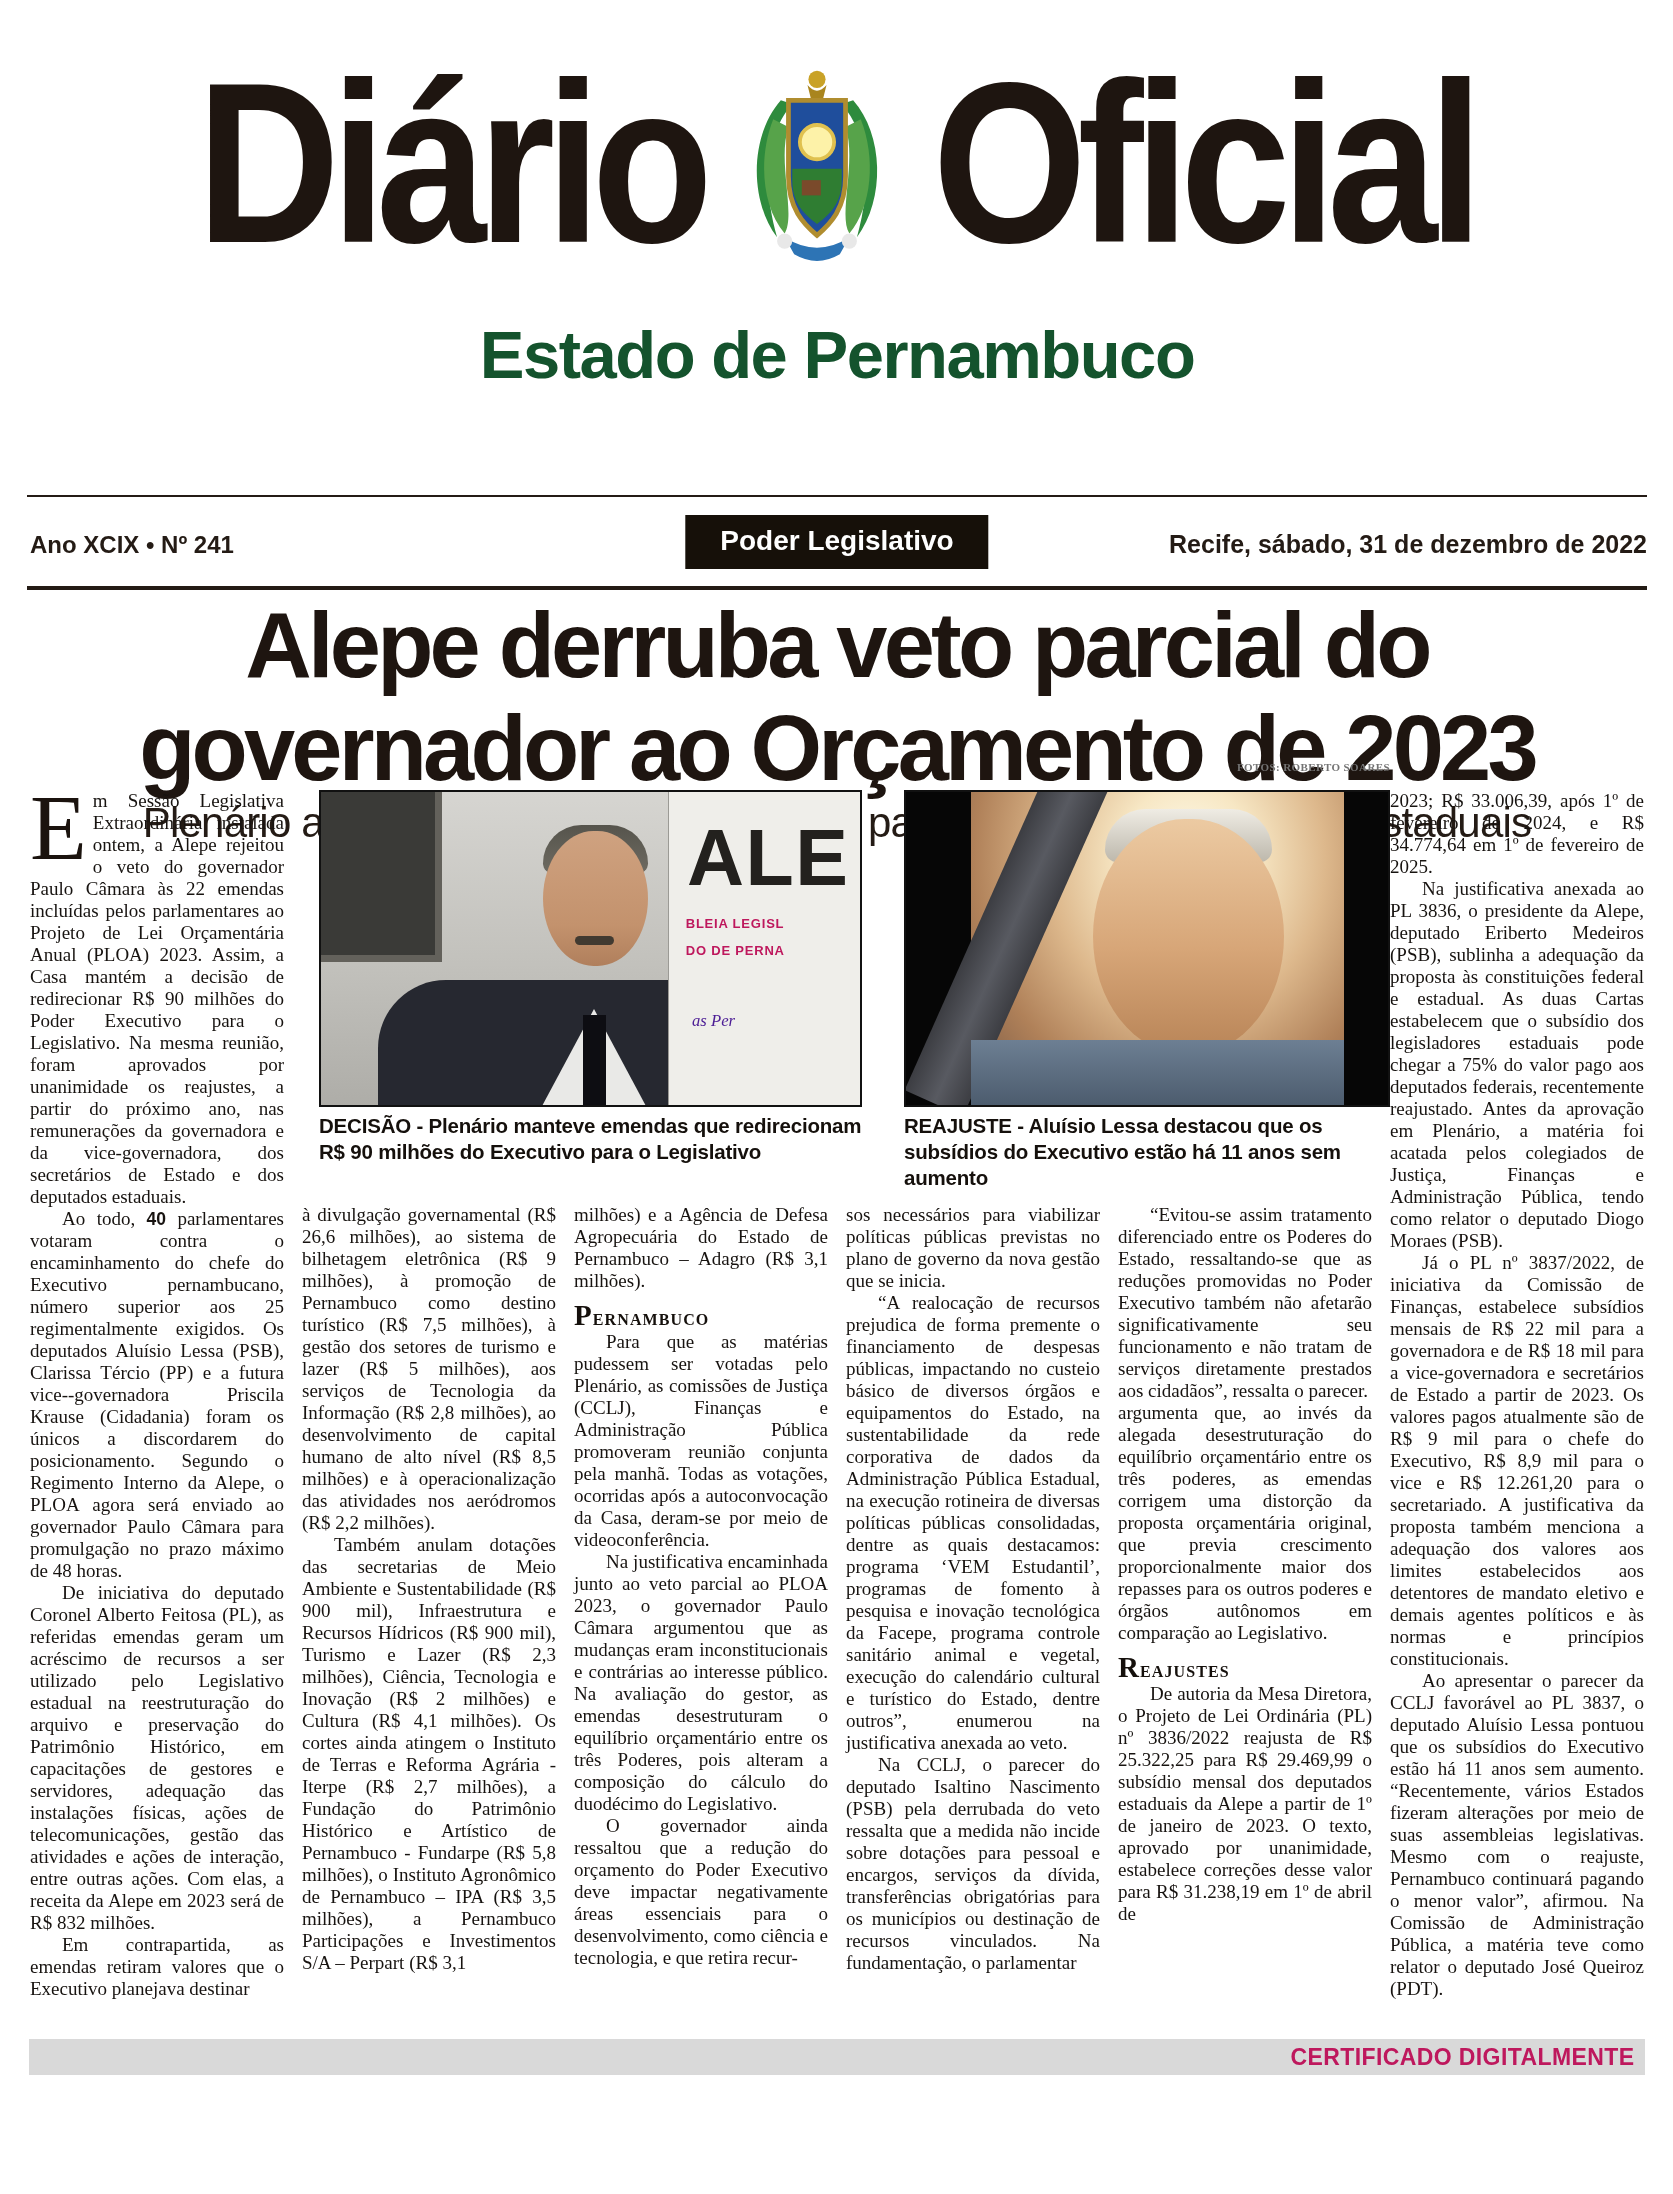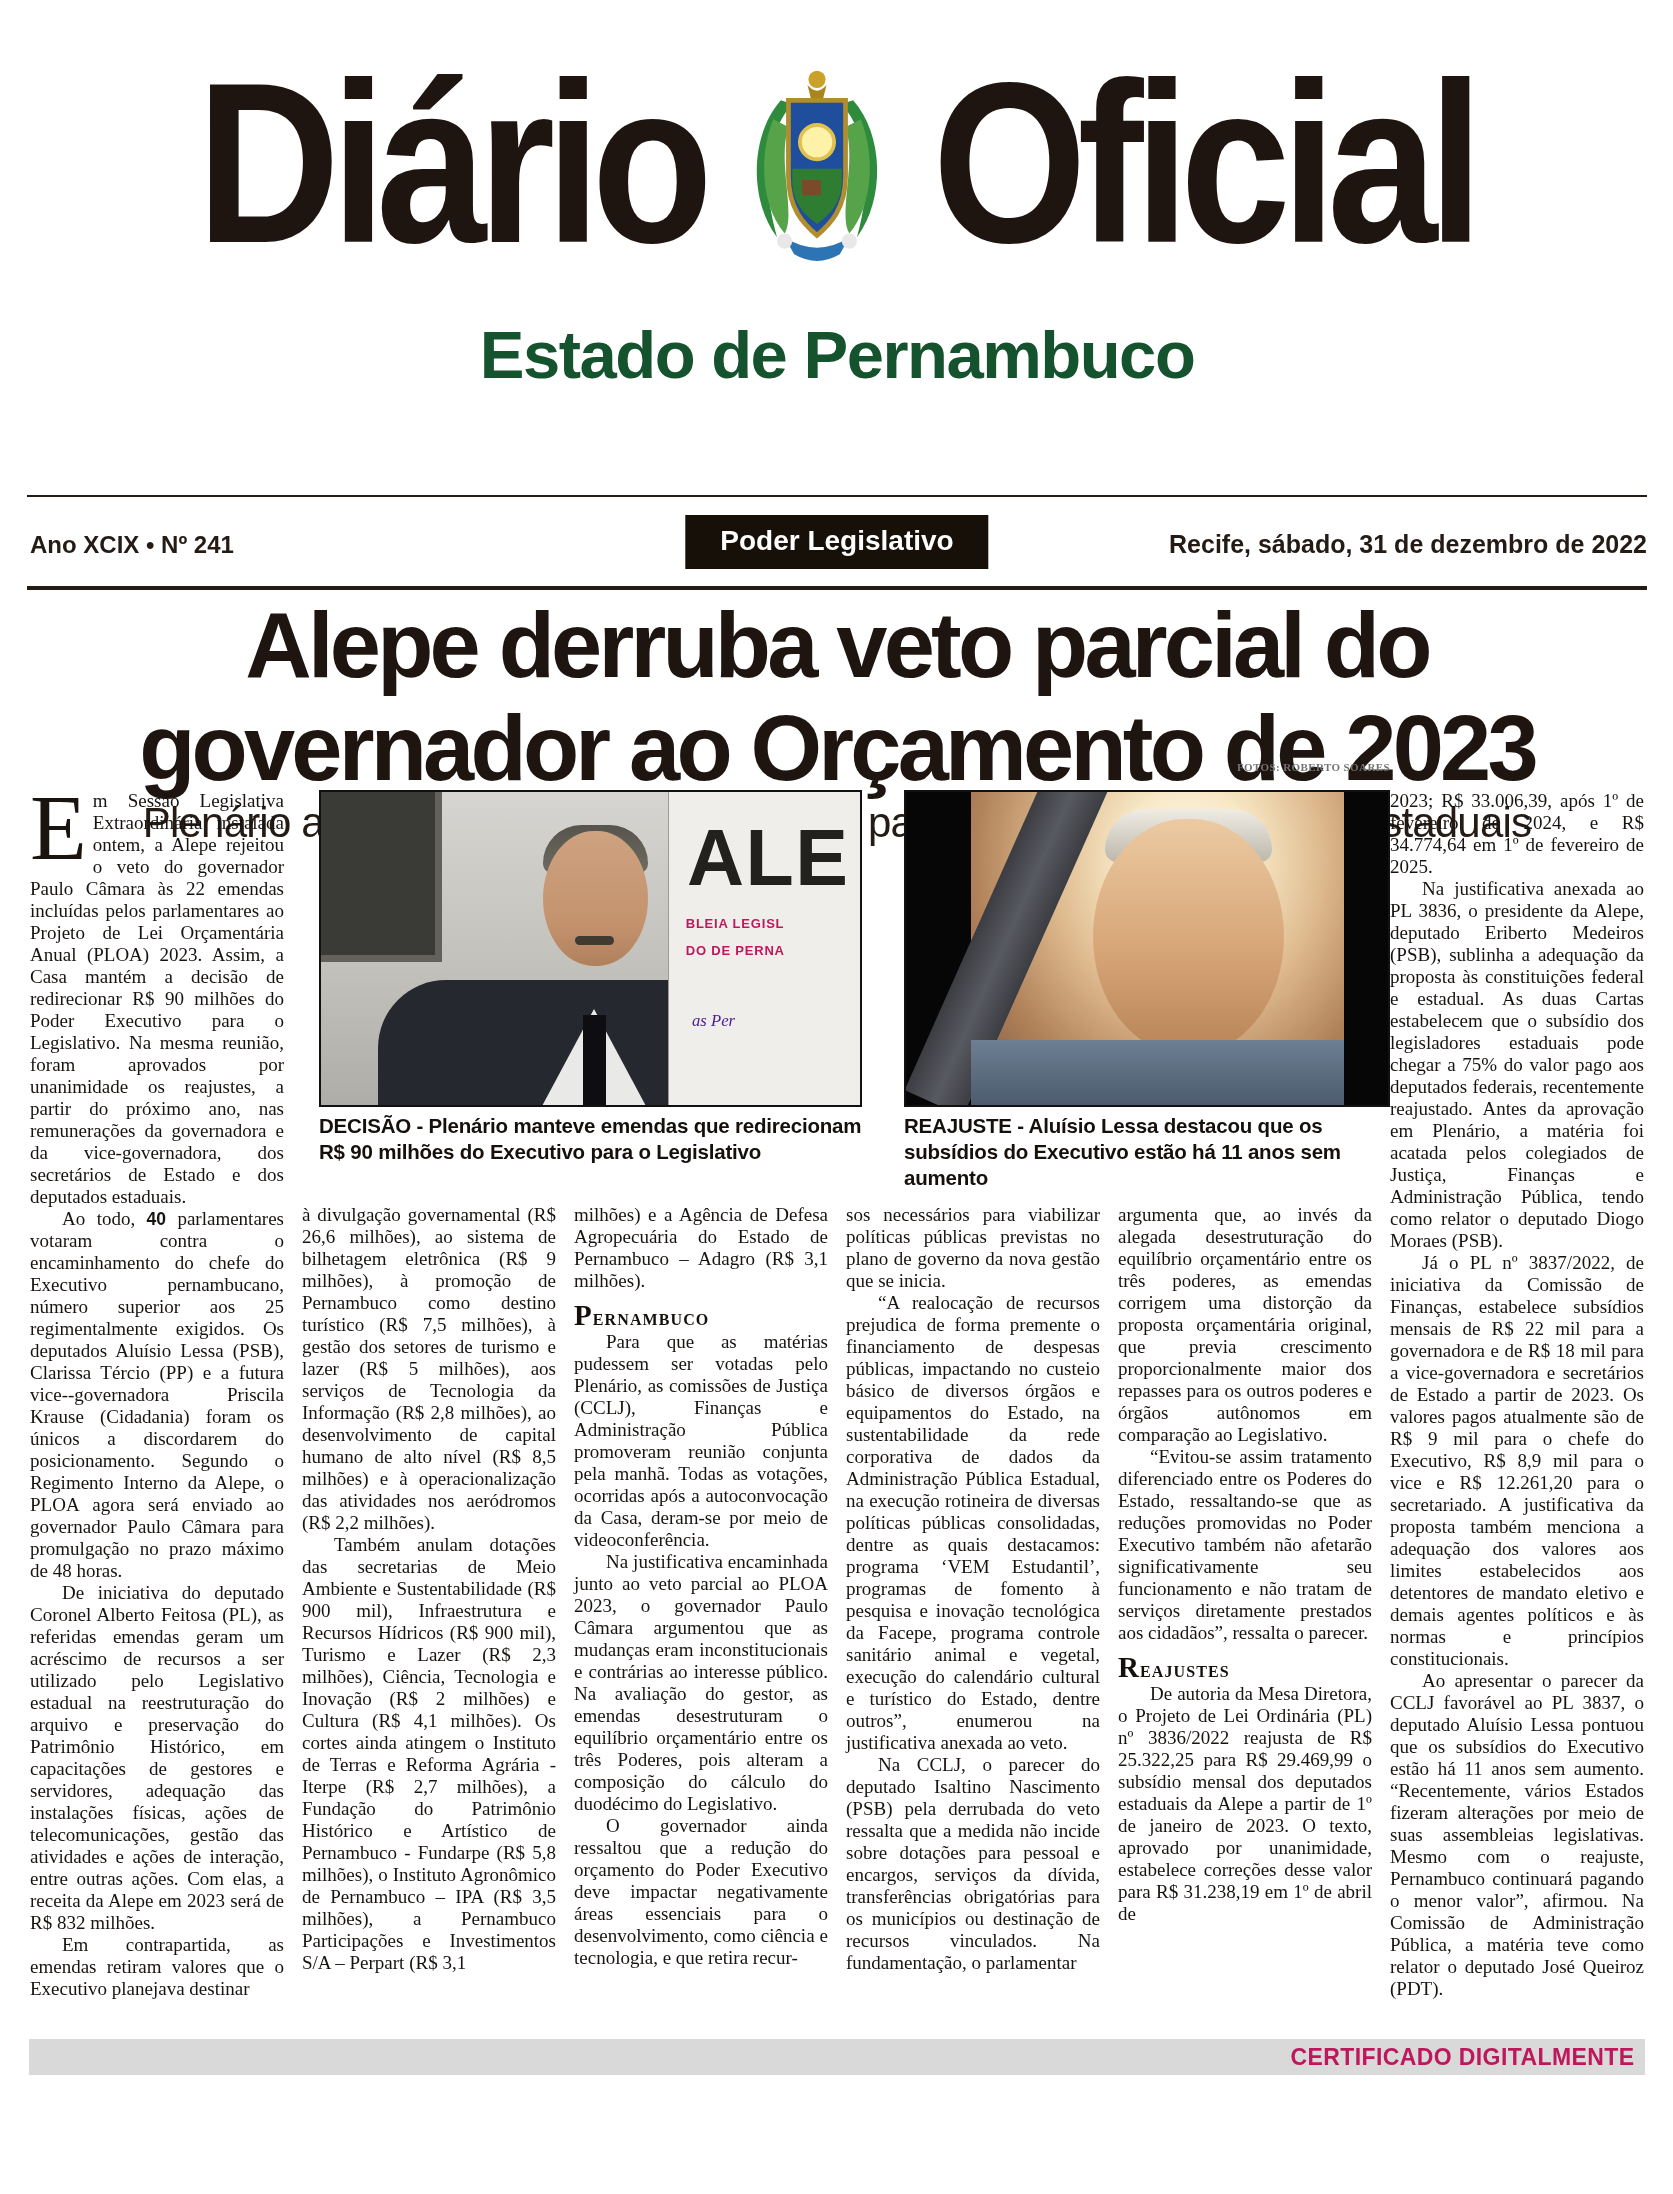--- a/index.html
+++ b/index.html
@@ -179,22 +179,22 @@
     <p class="bp">O governador ainda ressaltou que a redução do orçamento do Poder Executivo deve impactar negativamente áreas essenciais para o desenvolvimento, como ciência e tecnologia, e que retira recur-</p>
   </div>
 
   <div class="col col-b" style="left:846px">
     <p class="bp noind">sos necessários para viabilizar políticas públicas previstas no plano de governo da nova gestão que se inicia.</p>
     <p class="bp">“A realocação de recursos prejudica de forma premente o financiamento de despesas públicas, impactando no custeio básico de diversos órgãos e equipamentos do Estado, na sustentabilidade da rede corporativa de dados da Administração Pública Estadual, na execução rotineira de diversas políticas públicas consolidadas, dentre as quais destacamos: programa ‘VEM Estudantil’, programas de fomento à pesquisa e inovação tecnológica da Facepe, programa controle sanitário animal e vegetal, execução do calendário cultural e turístico do Estado, dentre outros”, enumerou na justificativa anexada ao veto.</p>
     <p class="bp">Na CCLJ, o parecer do deputado Isaltino Nascimento (PSB) pela derrubada do veto ressalta que a medida não incide sobre dotações para pessoal e encargos, serviços da dívida, transferências obrigatórias para os municípios ou destinação de recursos vinculados. Na fundamentação, o parlamentar</p>
   </div>
 
   <div class="col col-b" style="left:1118px">
+    <p class="bp">“Evitou-se assim tratamento diferenciado entre os Poderes do Estado, ressaltando-se que as reduções promovidas no Poder Executivo também não afetarão significativamente seu funcionamento e não tratam de serviços diretamente prestados aos cidadãos”, ressalta o parecer.</p>
     <p class="bp noind">argumenta que, ao invés da alegada desestruturação do equilíbrio orçamentário entre os três poderes, as emendas corrigem uma distorção da proposta orçamentária original, que previa crescimento proporcionalmente maior dos repasses para os outros poderes e órgãos autônomos em comparação ao Legislativo.</p>
-    <p class="bp">“Evitou-se assim tratamento diferenciado entre os Poderes do Estado, ressaltando-se que as reduções promovidas no Poder Executivo também não afetarão significativamente seu funcionamento e não tratam de serviços diretamente prestados aos cidadãos”, ressalta o parecer.</p>
     <h3 class="col-heading">Reajustes</h3>
     <p class="bp">De autoria da Mesa Diretora, o Projeto de Lei Ordinária (PL) nº 3836/2022 reajusta de R$ 25.322,25 para R$ 29.469,99 o subsídio mensal dos deputados estaduais da Alepe a partir de 1º de janeiro de 2023. O texto, aprovado por unanimidade, estabelece correções desse valor para R$ 31.238,19 em 1º de abril de</p>
   </div>
 
   <div class="col col-a" style="left:1390px">
     <p class="bp noind">2023; R$ 33.006,39, após 1º de fevereiro de 2024, e R$ 34.774,64 em 1º de fevereiro de 2025.</p>
     <p class="bp">Na justificativa anexada ao PL 3836, o presidente da Alepe, deputado Eriberto Medeiros (PSB), sublinha a adequação da proposta às constituições federal e estadual. As duas Cartas estabelecem que o subsídio dos legisladores estaduais pode chegar a 75% do valor pago aos deputados federais, recentemente reajustado. Antes da aprovação em Plenário, a matéria foi acatada pelos colegiados de Justiça, Finanças e Administração Pública, tendo como relator o deputado Diogo Moraes (PSB).</p>
     <p class="bp">Já o PL nº 3837/2022, de iniciativa da Comissão de Finanças, estabelece subsídios mensais de R$ 22 mil para a governadora e de R$ 18 mil para a vice-governadora e secretários de Estado a partir de 2023. Os valores pagos atualmente são de R$ 9 mil para o chefe do Executivo, R$ 8,9 mil para o vice e R$ 12.261,20 para o secretariado. A justificativa da proposta também menciona a adequação dos valores aos limites estabelecidos aos detentores de mandato eletivo e demais agentes políticos e às normas e princípios constitucionais.</p>
     <p class="bp">Ao apresentar o parecer da CCLJ favorável ao PL 3837, o deputado Aluísio Lessa pontuou que os subsídios do Executivo estão há 11 anos sem aumento. “Recentemente, vários Estados fizeram alterações por meio de suas assembleias legislativas. Mesmo com o reajuste, Pernambuco continuará pagando o menor valor”, afirmou. Na Comissão de Administração Pública, a matéria teve como relator o deputado José Queiroz (PDT).</p>
   </div>

